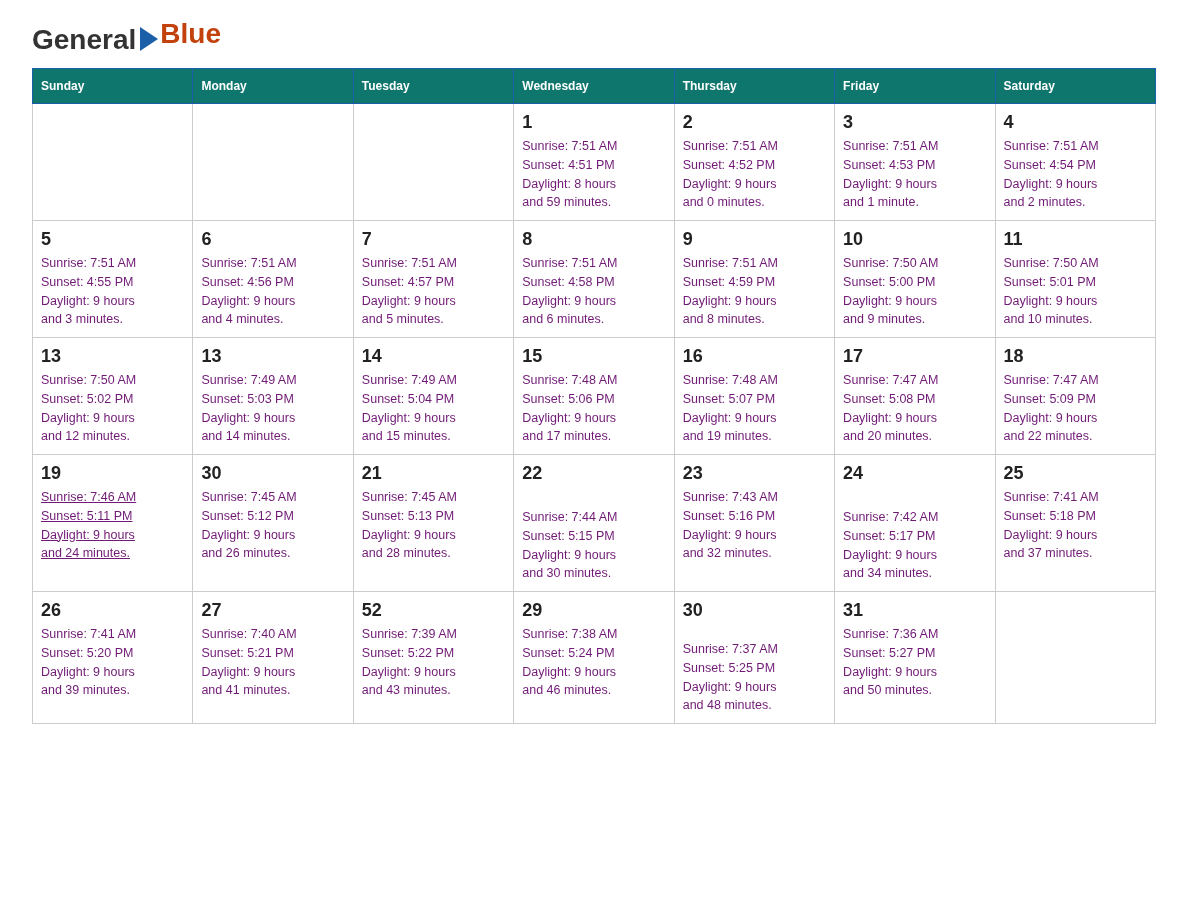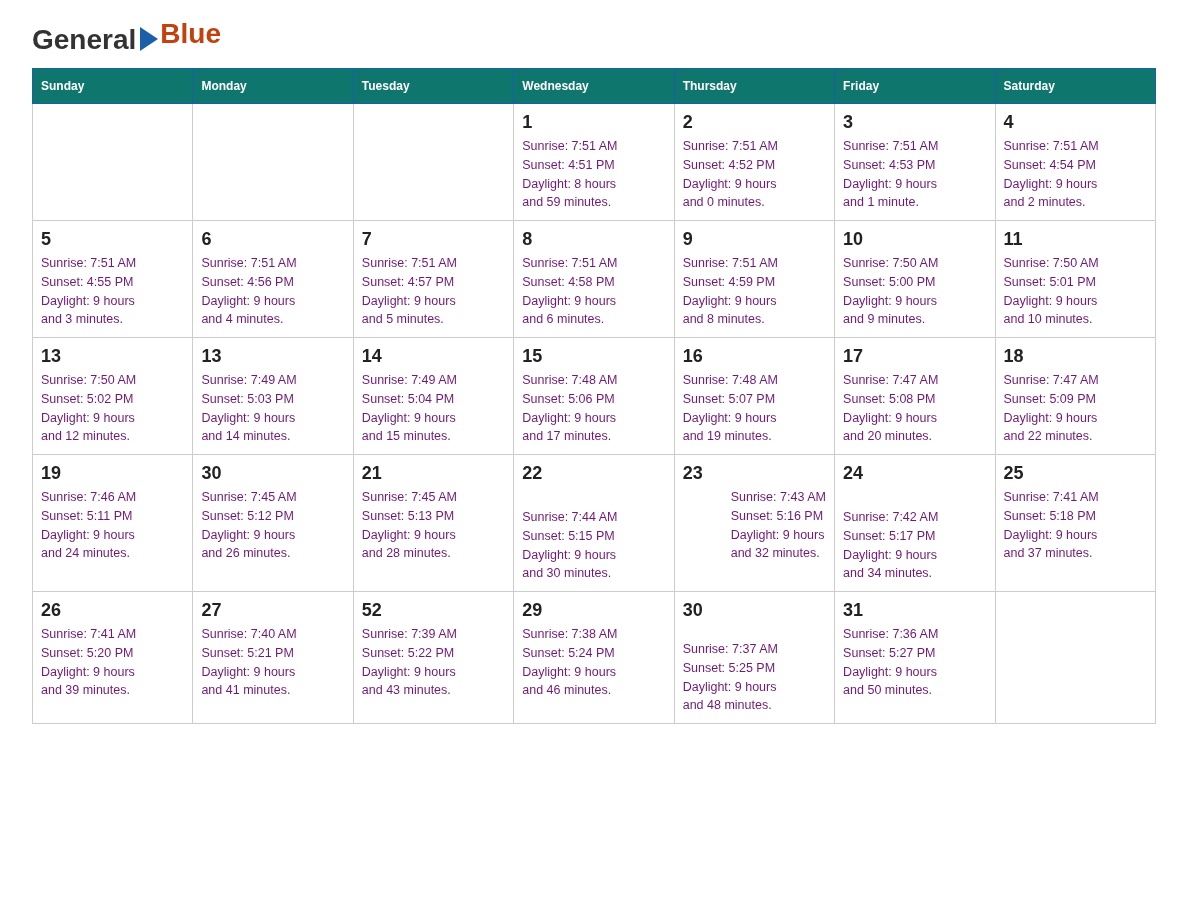--- a/index.html
+++ b/index.html
@@ -257,21 +257,21 @@
           <div class="day-number">18</div>
           <div class="day-info" style="white-space: pre-line;">Sunrise: 7:47 AM
 Sunset: 5:09 PM
 Daylight: 9 hours
 and 22 minutes.</div>
         </td>
       </tr>
       <tr>
         <td>
           <div class="day-number">19</div>
-          <div class="day-info" style="white-space: pre-line;">Sunrise: 7:46 AM
+          <div class="day-info" style="white-space: pre-line; text-decoration: underline;">Sunrise: 7:46 AM
 Sunset: 5:11 PM
 Daylight: 9 hours
 and 24 minutes.</div>
         </td>
         <td>
           <div class="day-number">30</div>
           <div class="day-info" style="white-space: pre-line;">Sunrise: 7:45 AM
 Sunset: 5:12 PM
 Daylight: 9 hours
 and 26 minutes.</div>
@@ -285,21 +285,21 @@
         </td>
         <td>
           <div class="day-number">22</div>
           <div class="day-info" style="white-space: pre-line; margin-top: 24px;">Sunrise: 7:44 AM
 Sunset: 5:15 PM
 Daylight: 9 hours
 and 30 minutes.</div>
         </td>
         <td>
           <div class="day-number">23</div>
-          <div class="day-info" style="white-space: pre-line; margin-left: 48px;">Sunrise: 7:43 AM
+          <div class="day-info" style="white-space: pre-line;">Sunrise: 7:43 AM
 Sunset: 5:16 PM
 Daylight: 9 hours
 and 32 minutes.</div>
         </td>
         <td>
           <div class="day-number">24</div>
           <div class="day-info" style="white-space: pre-line; margin-top: 24px;">Sunrise: 7:42 AM
 Sunset: 5:17 PM
 Daylight: 9 hours
 and 34 minutes.</div>

